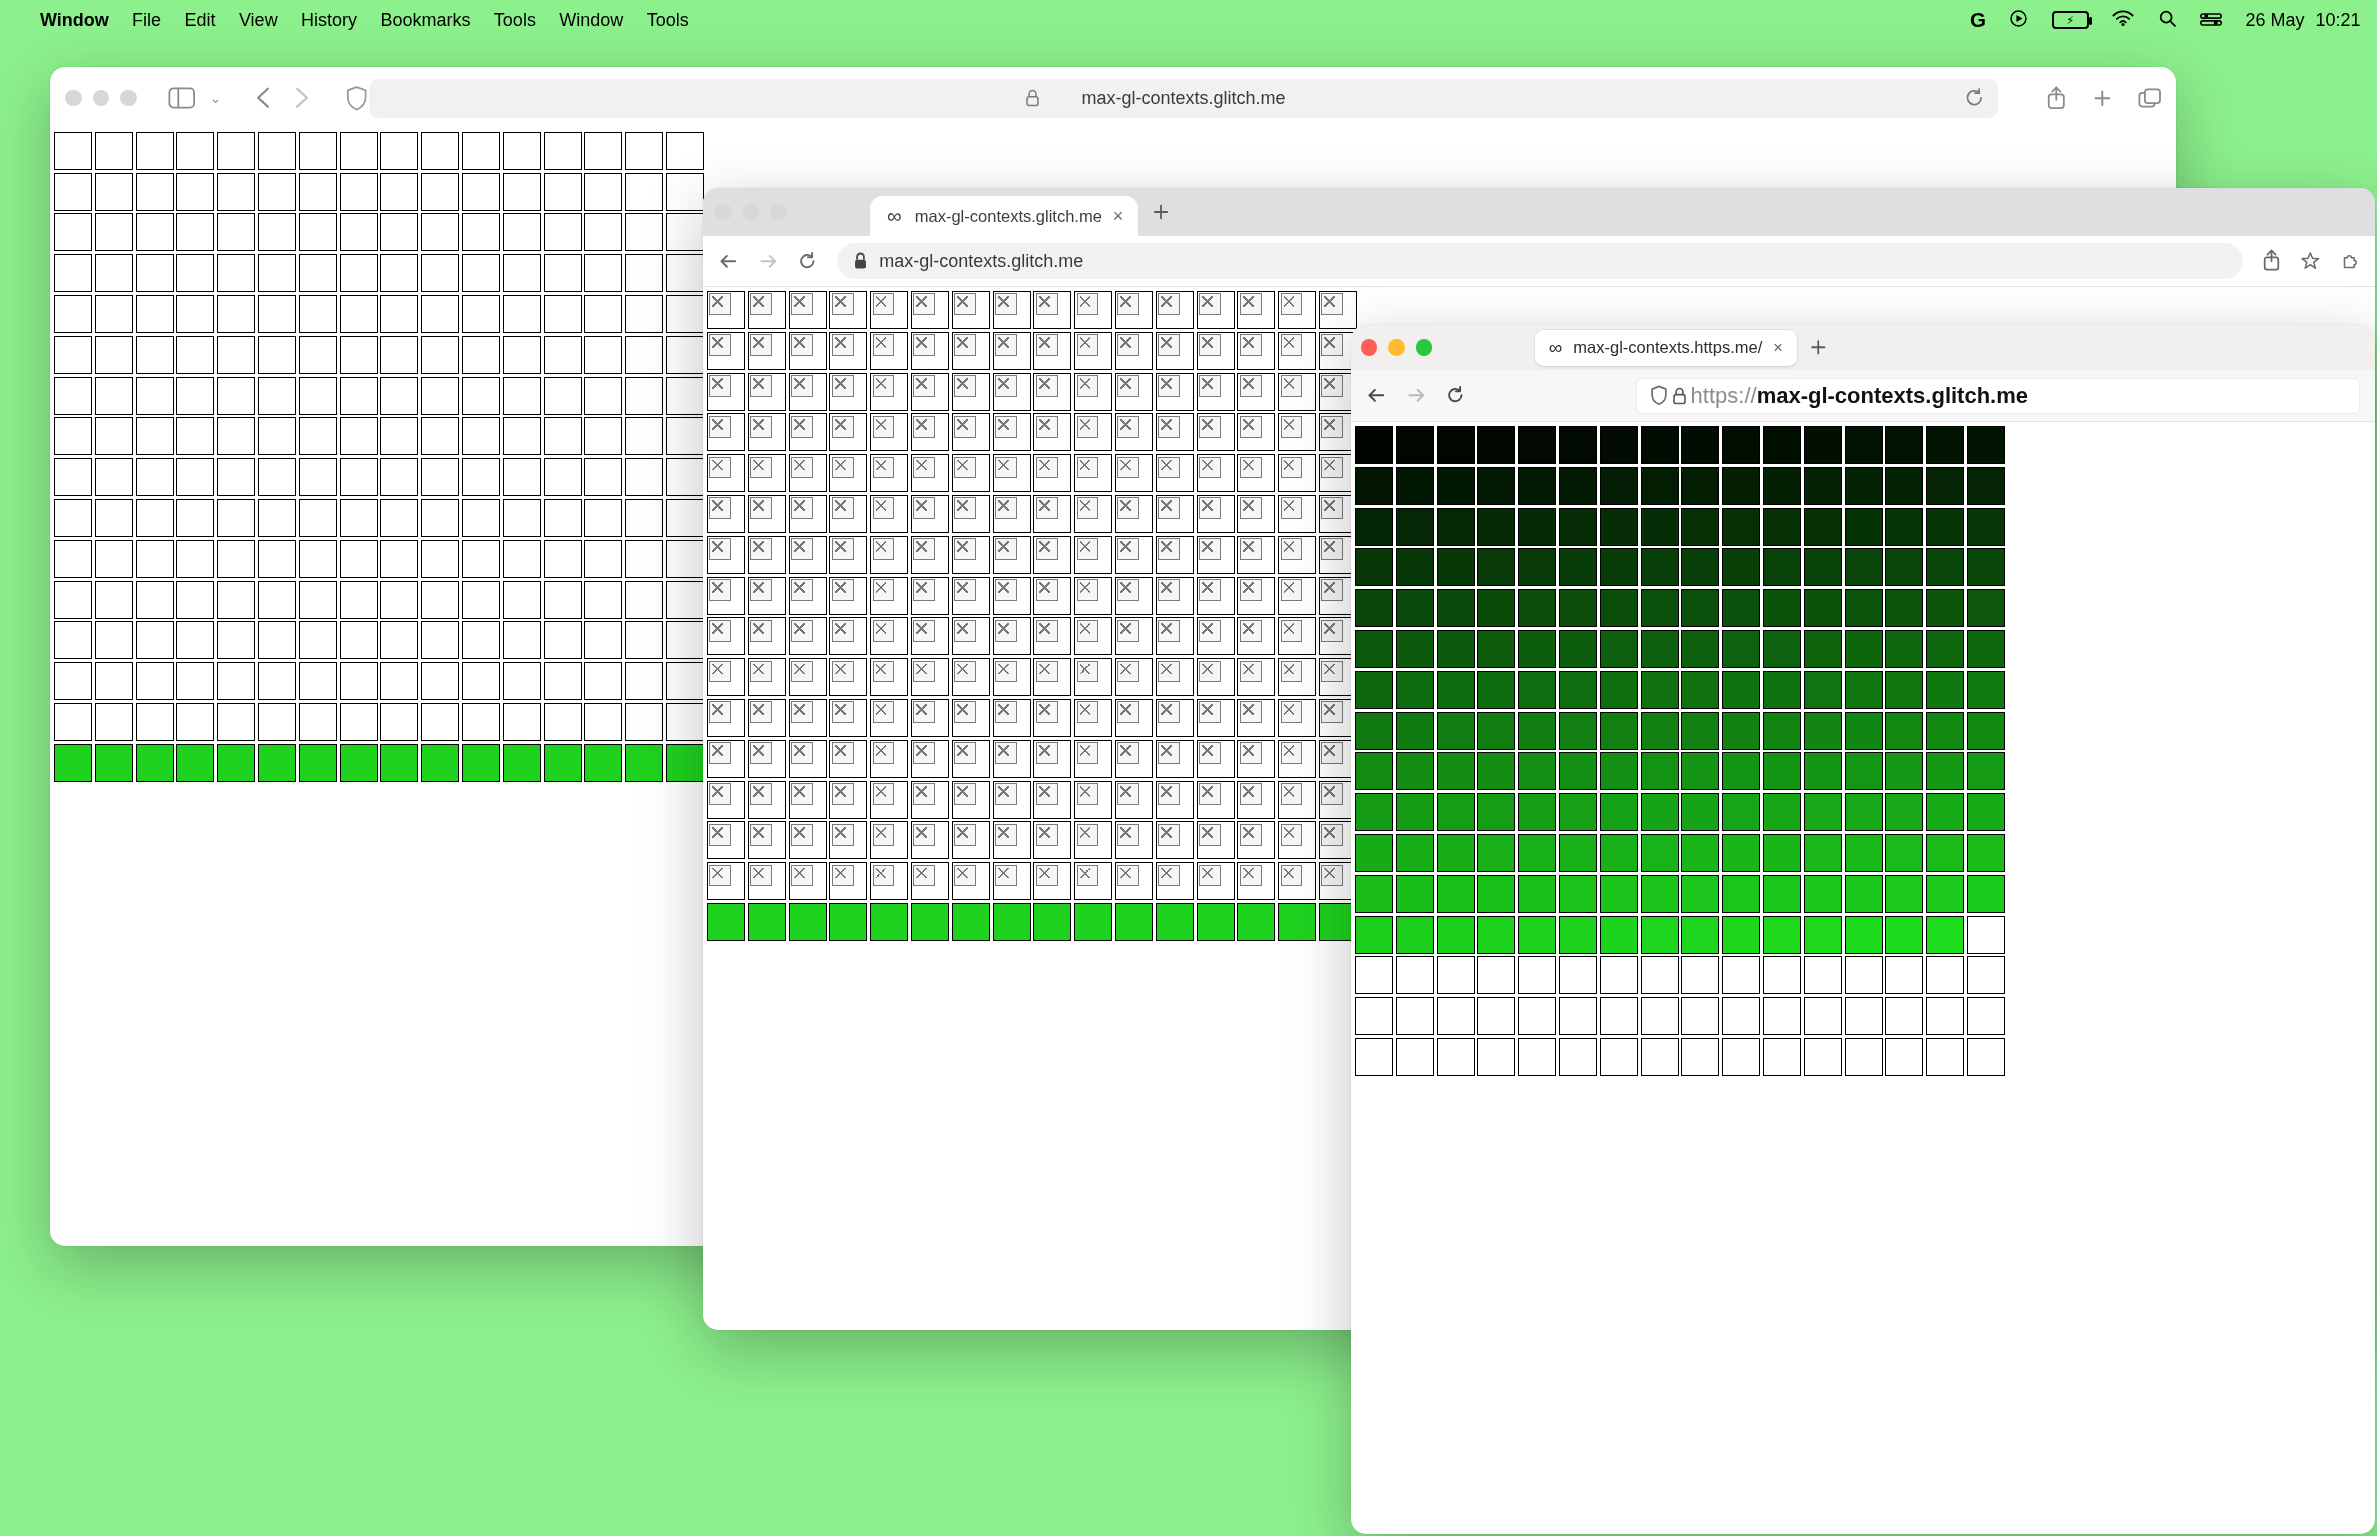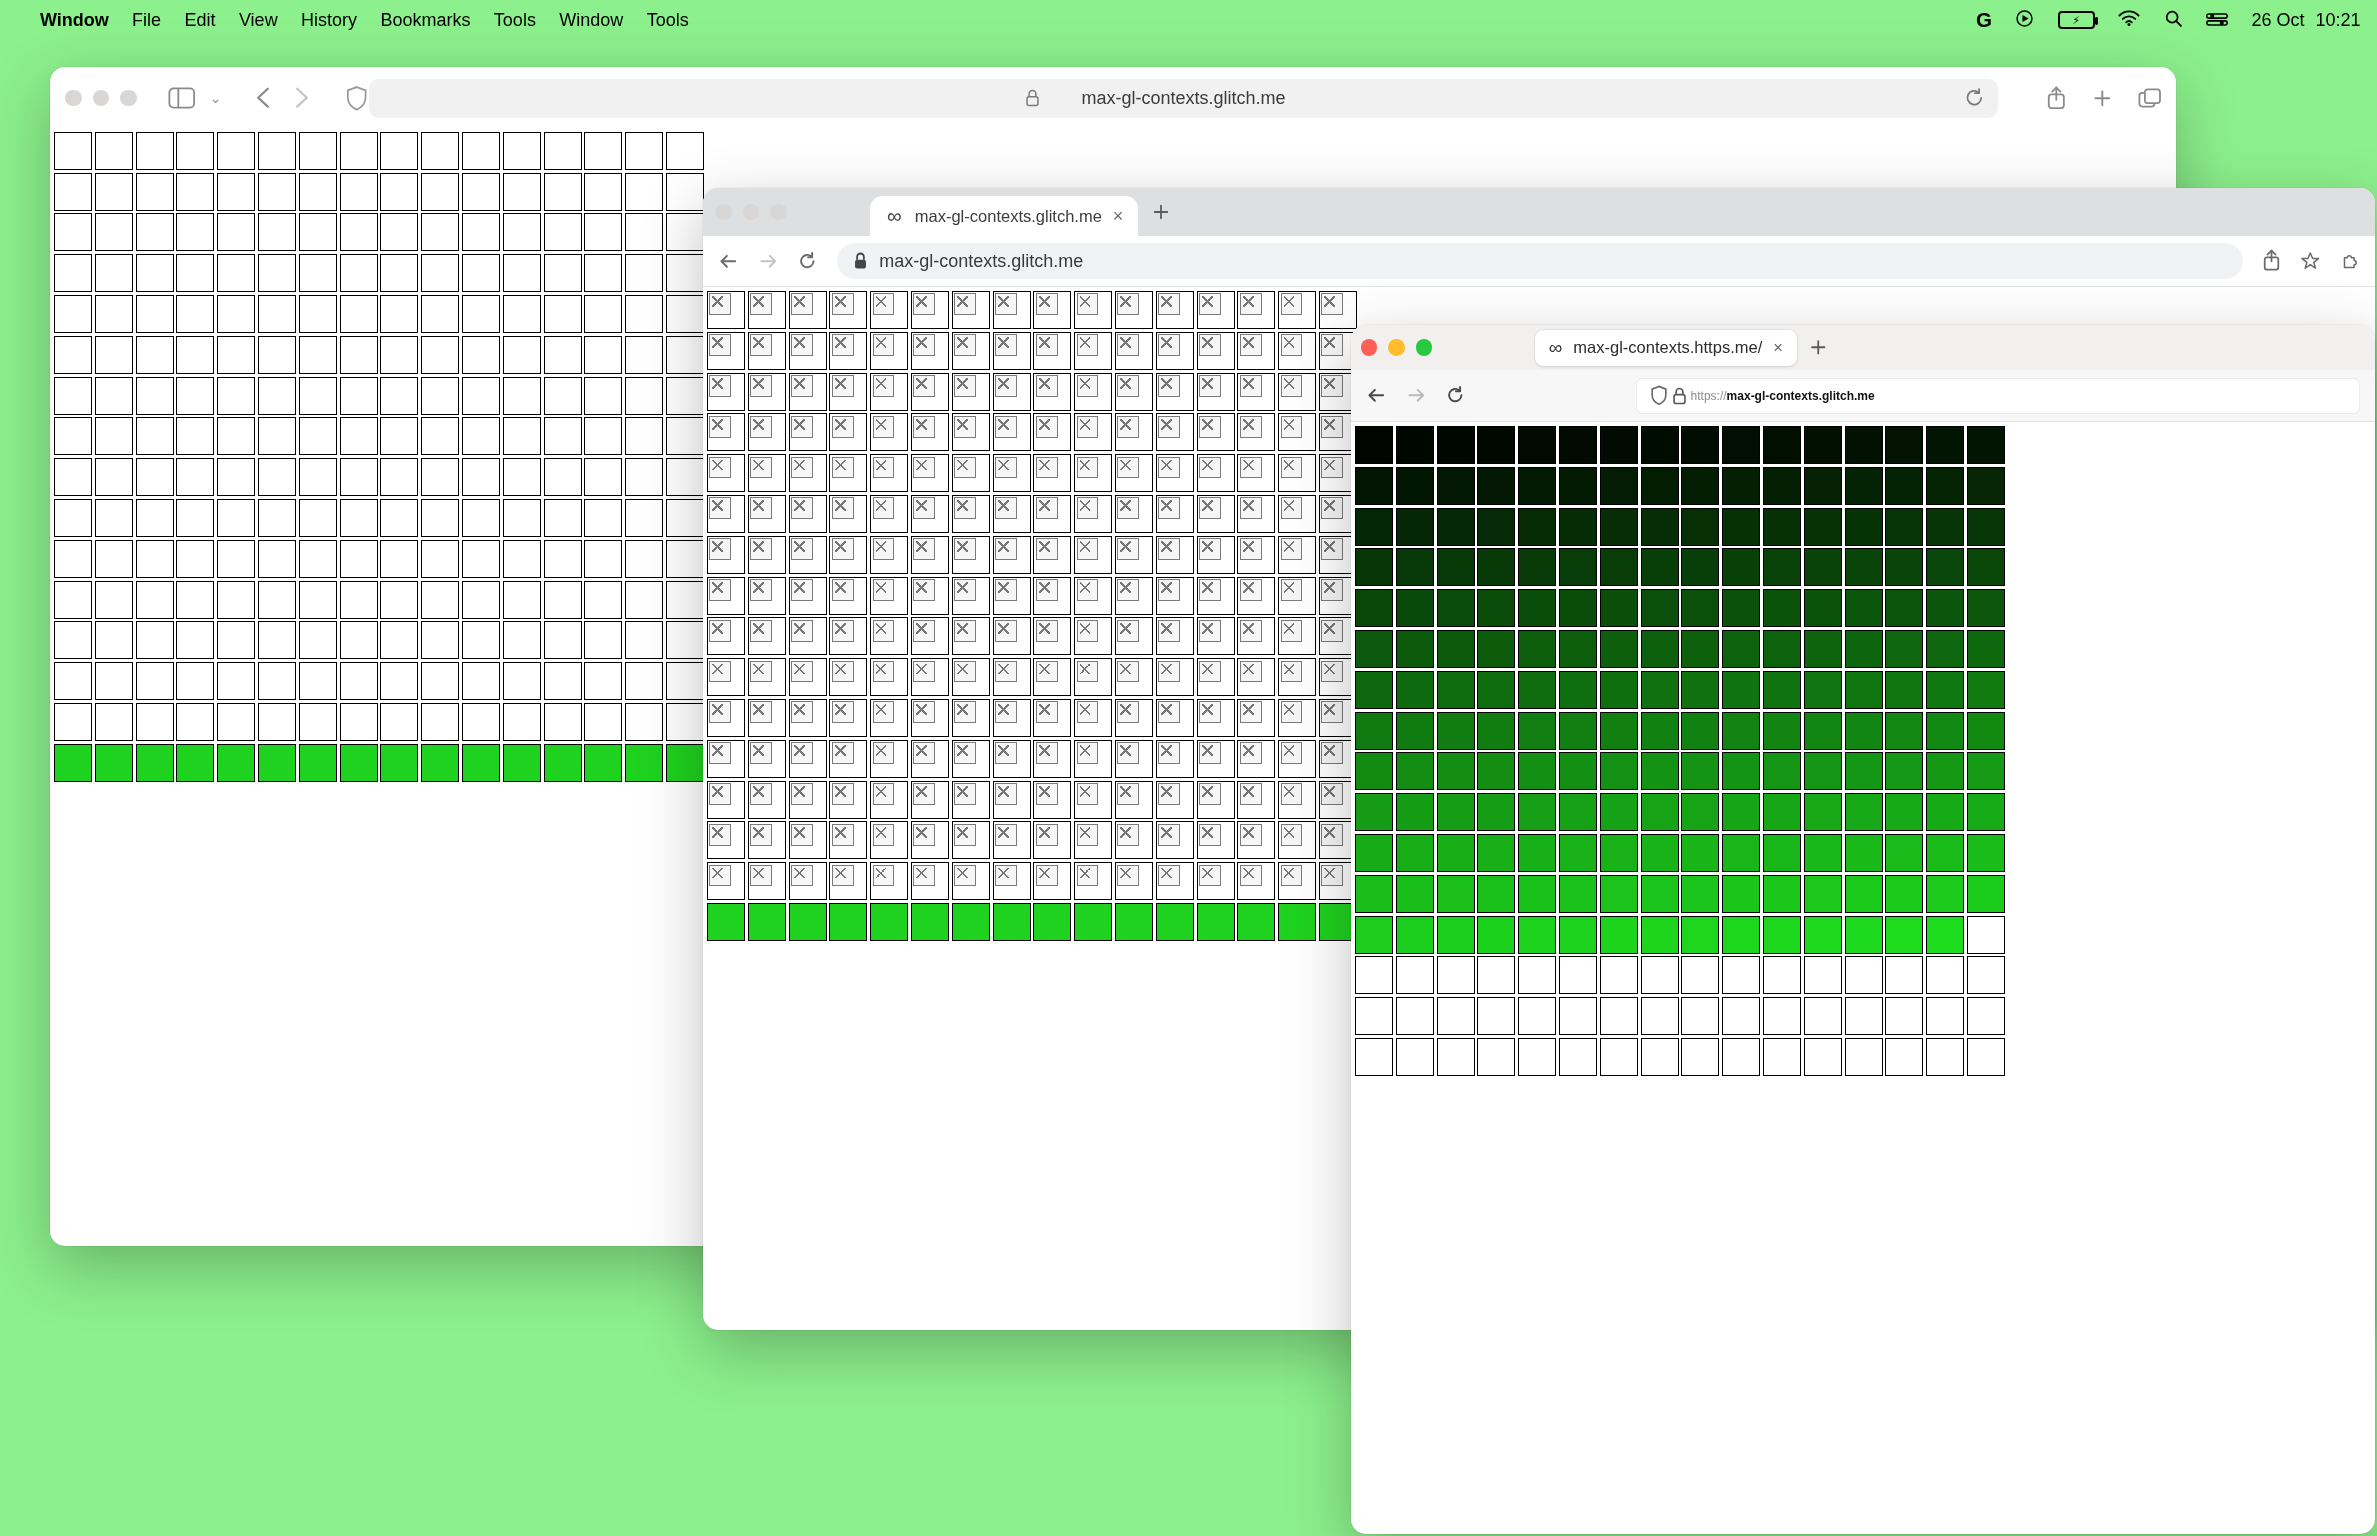--- a/index.html
+++ b/index.html
@@ -188,21 +188,21 @@
     display: flex; align-items: center; gap: 19px;
     padding: 0 15px;
     border-bottom: 0.7px solid #e6e4e2;
   }
   .firefox .urlbar {
     flex: 1; height: 36px; border-radius: 6.9px;
     background: #fff;
     box-shadow: inset 0 0 0 0.7px rgba(0,0,0,.1);
     display: flex; align-items: center; gap: 4px;
     padding: 0 13.8px;
-    color: #3a3a3a; font-size: 12px;
+    color: #3a3a3a; font-size: 22px;
   }
   .firefox .urlbar .domain b { font-weight: 600; color: #111; }
 
   
   .gcell {
     border: 1.4px solid #000;
   }
   .wcell {
     border: 1.4px solid #000;
     background: #fff;
@@ -252,21 +252,21 @@
     </span>
     <span class="menu-icon">
       <svg width="22" height="15" viewBox="0 0 32 22">
           <rect x="1" y="3" width="30" height="6" rx="3" fill="none" stroke="#000" stroke-width="2.4"></rect>
           <circle cx="9" cy="6" r="3" fill="#000"></circle>
           <rect x="1" y="13" width="30" height="6" rx="3" fill="none" stroke="#000" stroke-width="2.4"></rect>
           <circle cx="23" cy="16" r="3" fill="#000"></circle>
         </svg>
     </span>
     <span class="clock">
-      <span>26 Oct</span>
+      <span>26 May</span>
       <span>10:21</span>
     </span>
   </div>
 </div>
 
 <div class="mac-window safari" style="left:50px; top:67px; width:2126px; height:1179px;">
   <div class="titlebar">
     <div class="traffic">
       <span class="tl dim"></span>
       <span class="tl dim"></span>

